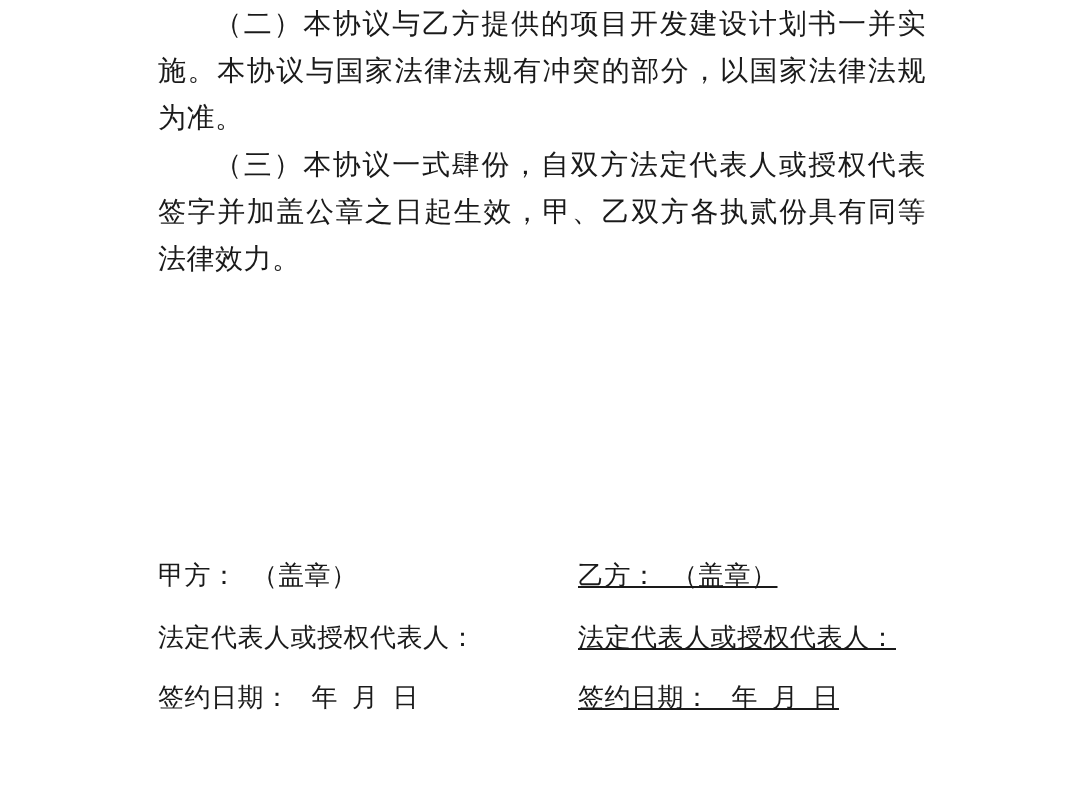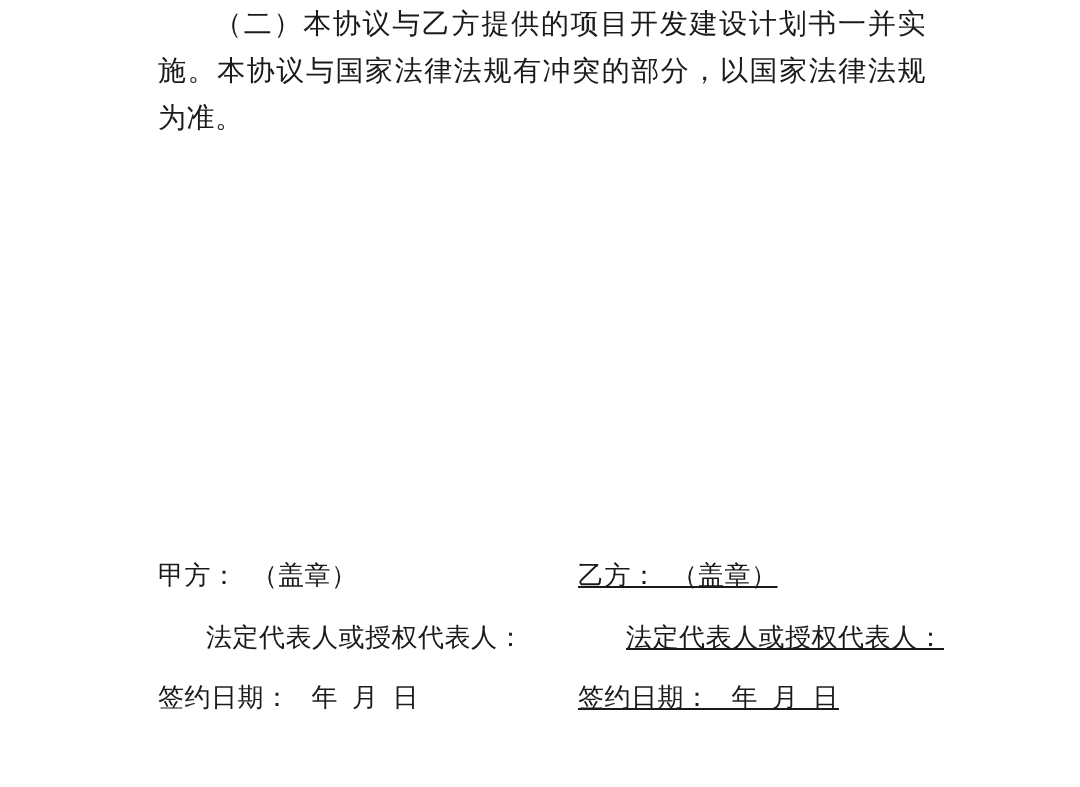--- a/index.html
+++ b/index.html
@@ -59,29 +59,30 @@
     width: 420px;
     flex: 0 0 420px;
     white-space: pre;
   }
   .sig-col.right {
     width: 380px;
     flex: 0 0 380px;
     text-decoration: underline;
   }
   .sig-row.r1 { margin-bottom: 14px; }
-  .sig-row.r2 { margin-bottom: 12px; margin-left: 48px; }
+  .sig-row.r2 { margin-bottom: 12px; }
 </style>
 </head>
 <body>
 
 <div class="page">
 
   <div class="body-text">
     <p class="para indent">（二）本协议与乙方提供的项目开发建设计划书一并实施。本协议与国家法律法规有冲突的部分，以国家法律法规为准。</p>
+    <p class="para indent">（三）本协议一式肆份，自双方法定代表人或授权代表签字并加盖公章之日起生效，甲、乙双方各执贰份具有同等法律效力。</p>
   </div>
 
   <div class="signature-area">
     <div class="sig-row r1">
       <span class="sig-col">甲方：  （盖章）</span>
       <span class="sig-col right">乙方：  （盖章）</span>
     </div>
     <div class="sig-row r2">
       <span class="sig-col">法定代表人或授权代表人：</span>
       <span class="sig-col right">法定代表人或授权代表人：</span>

